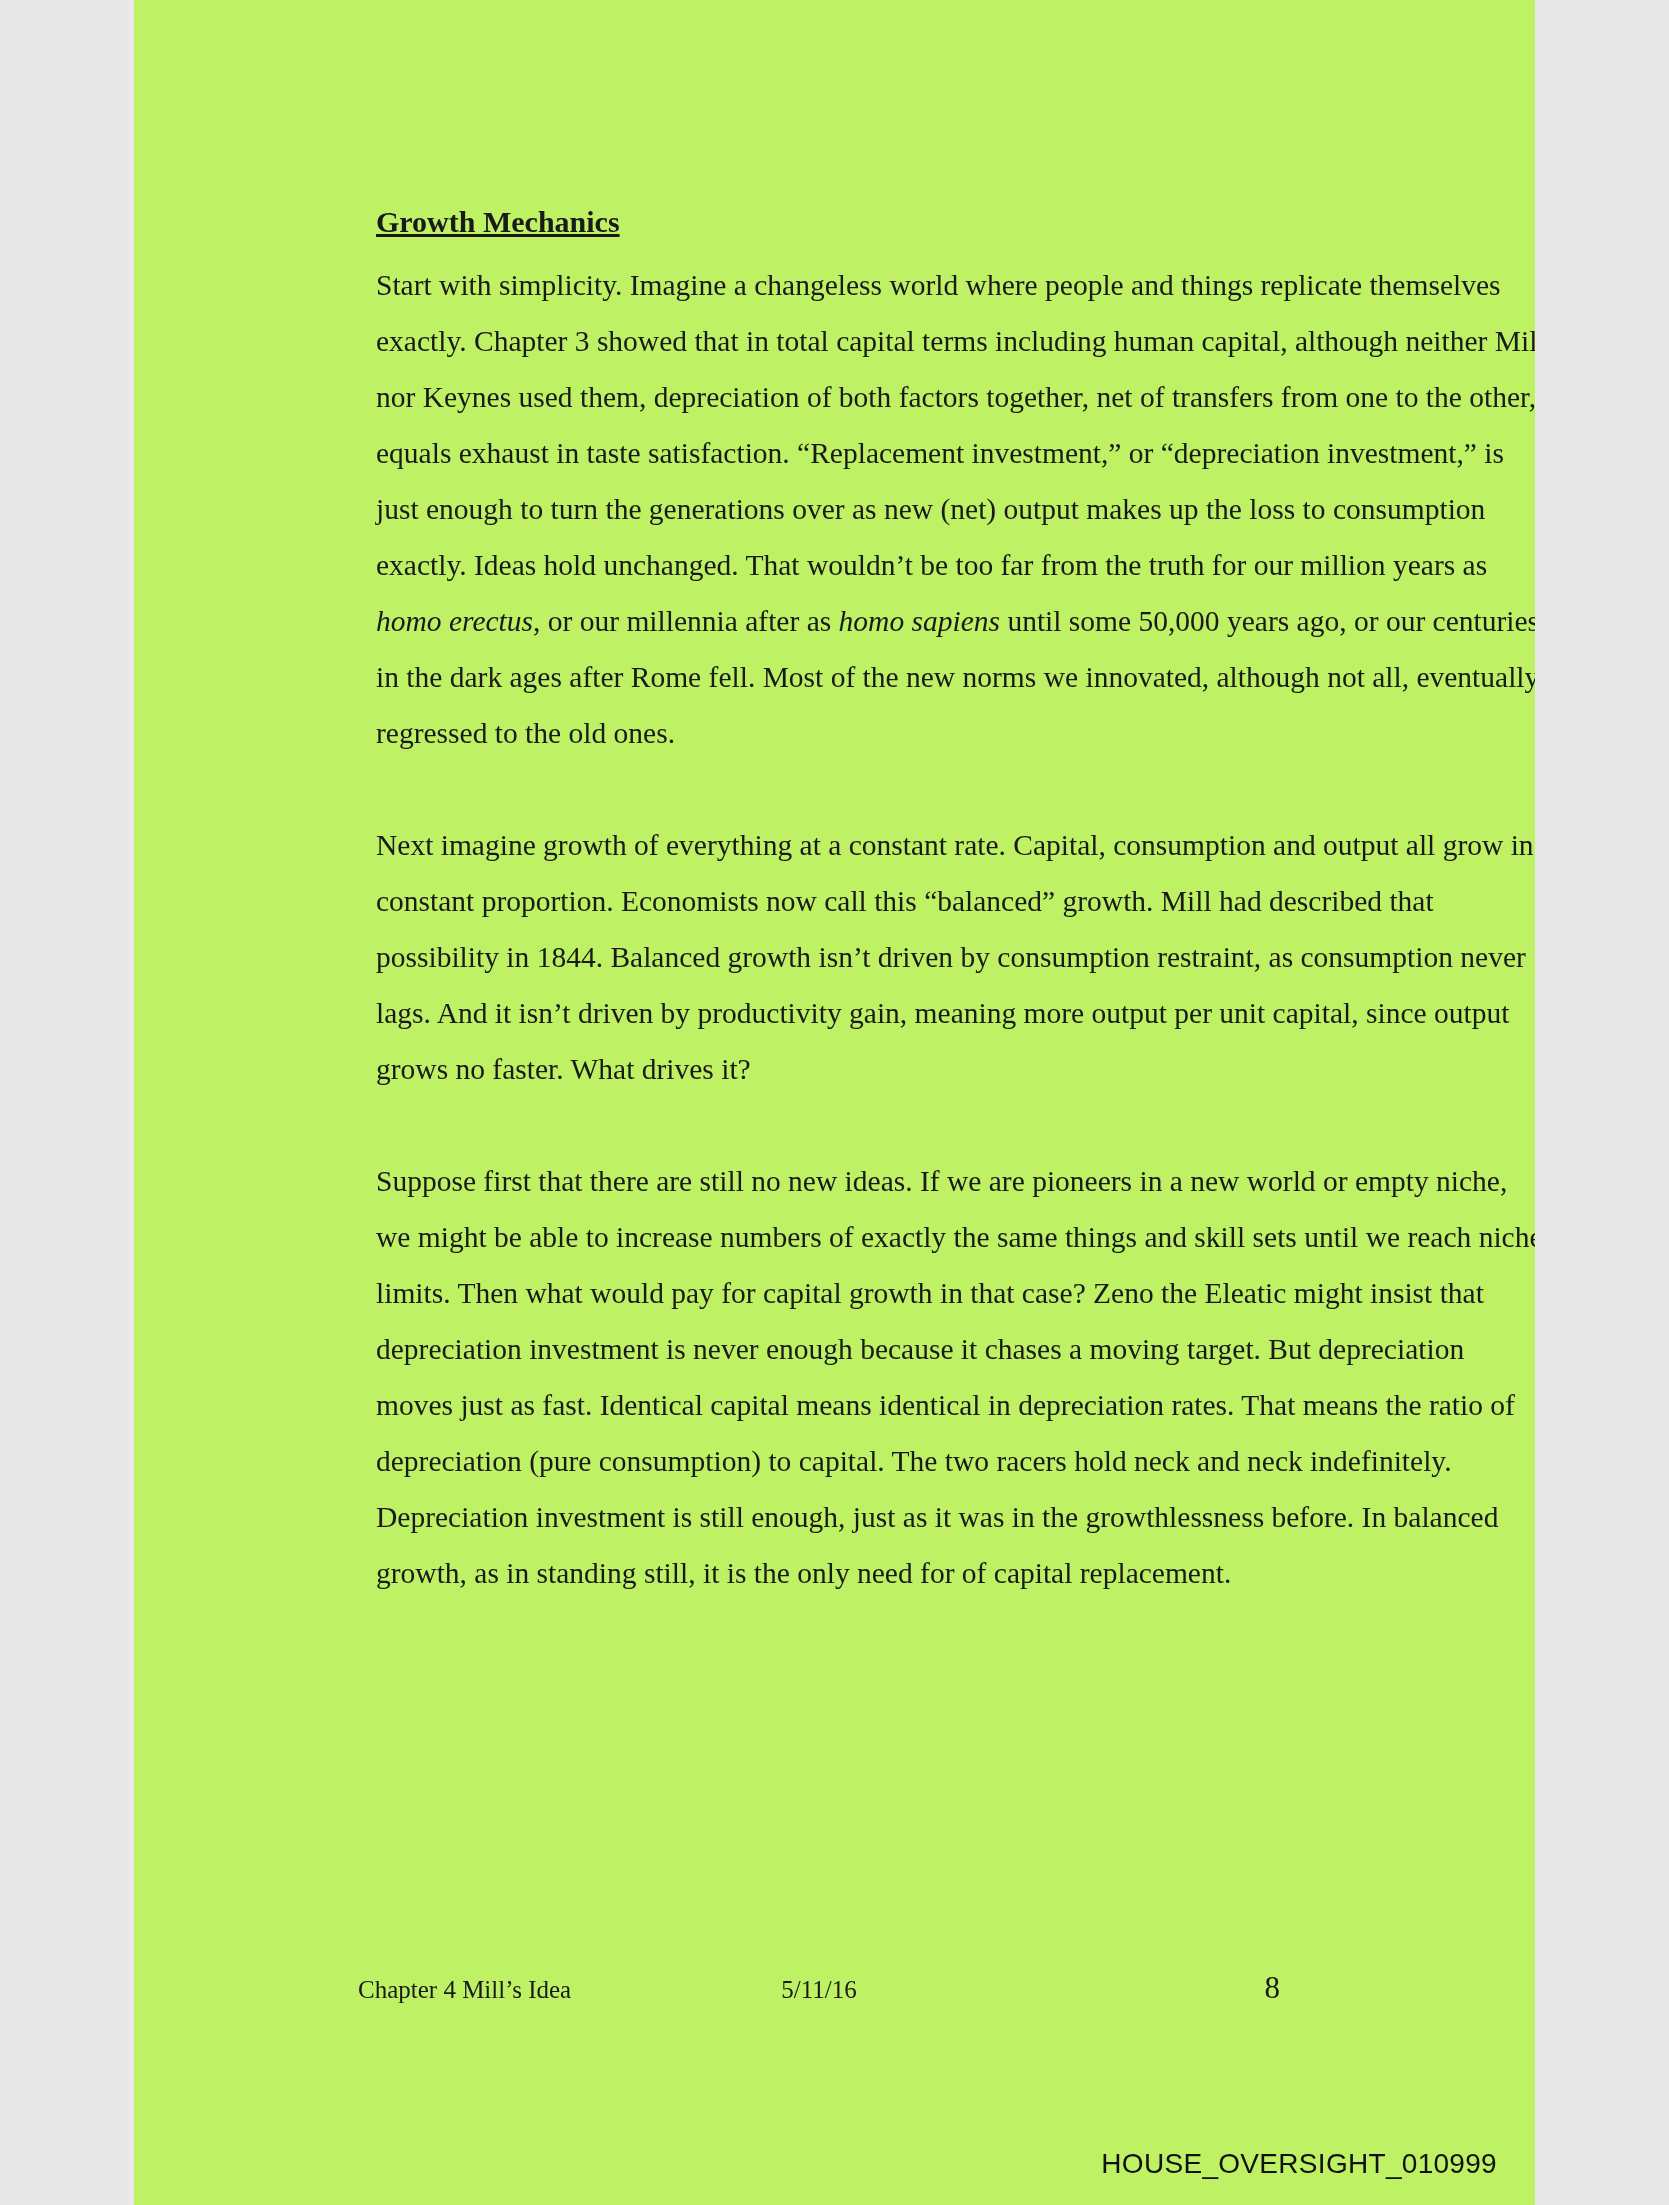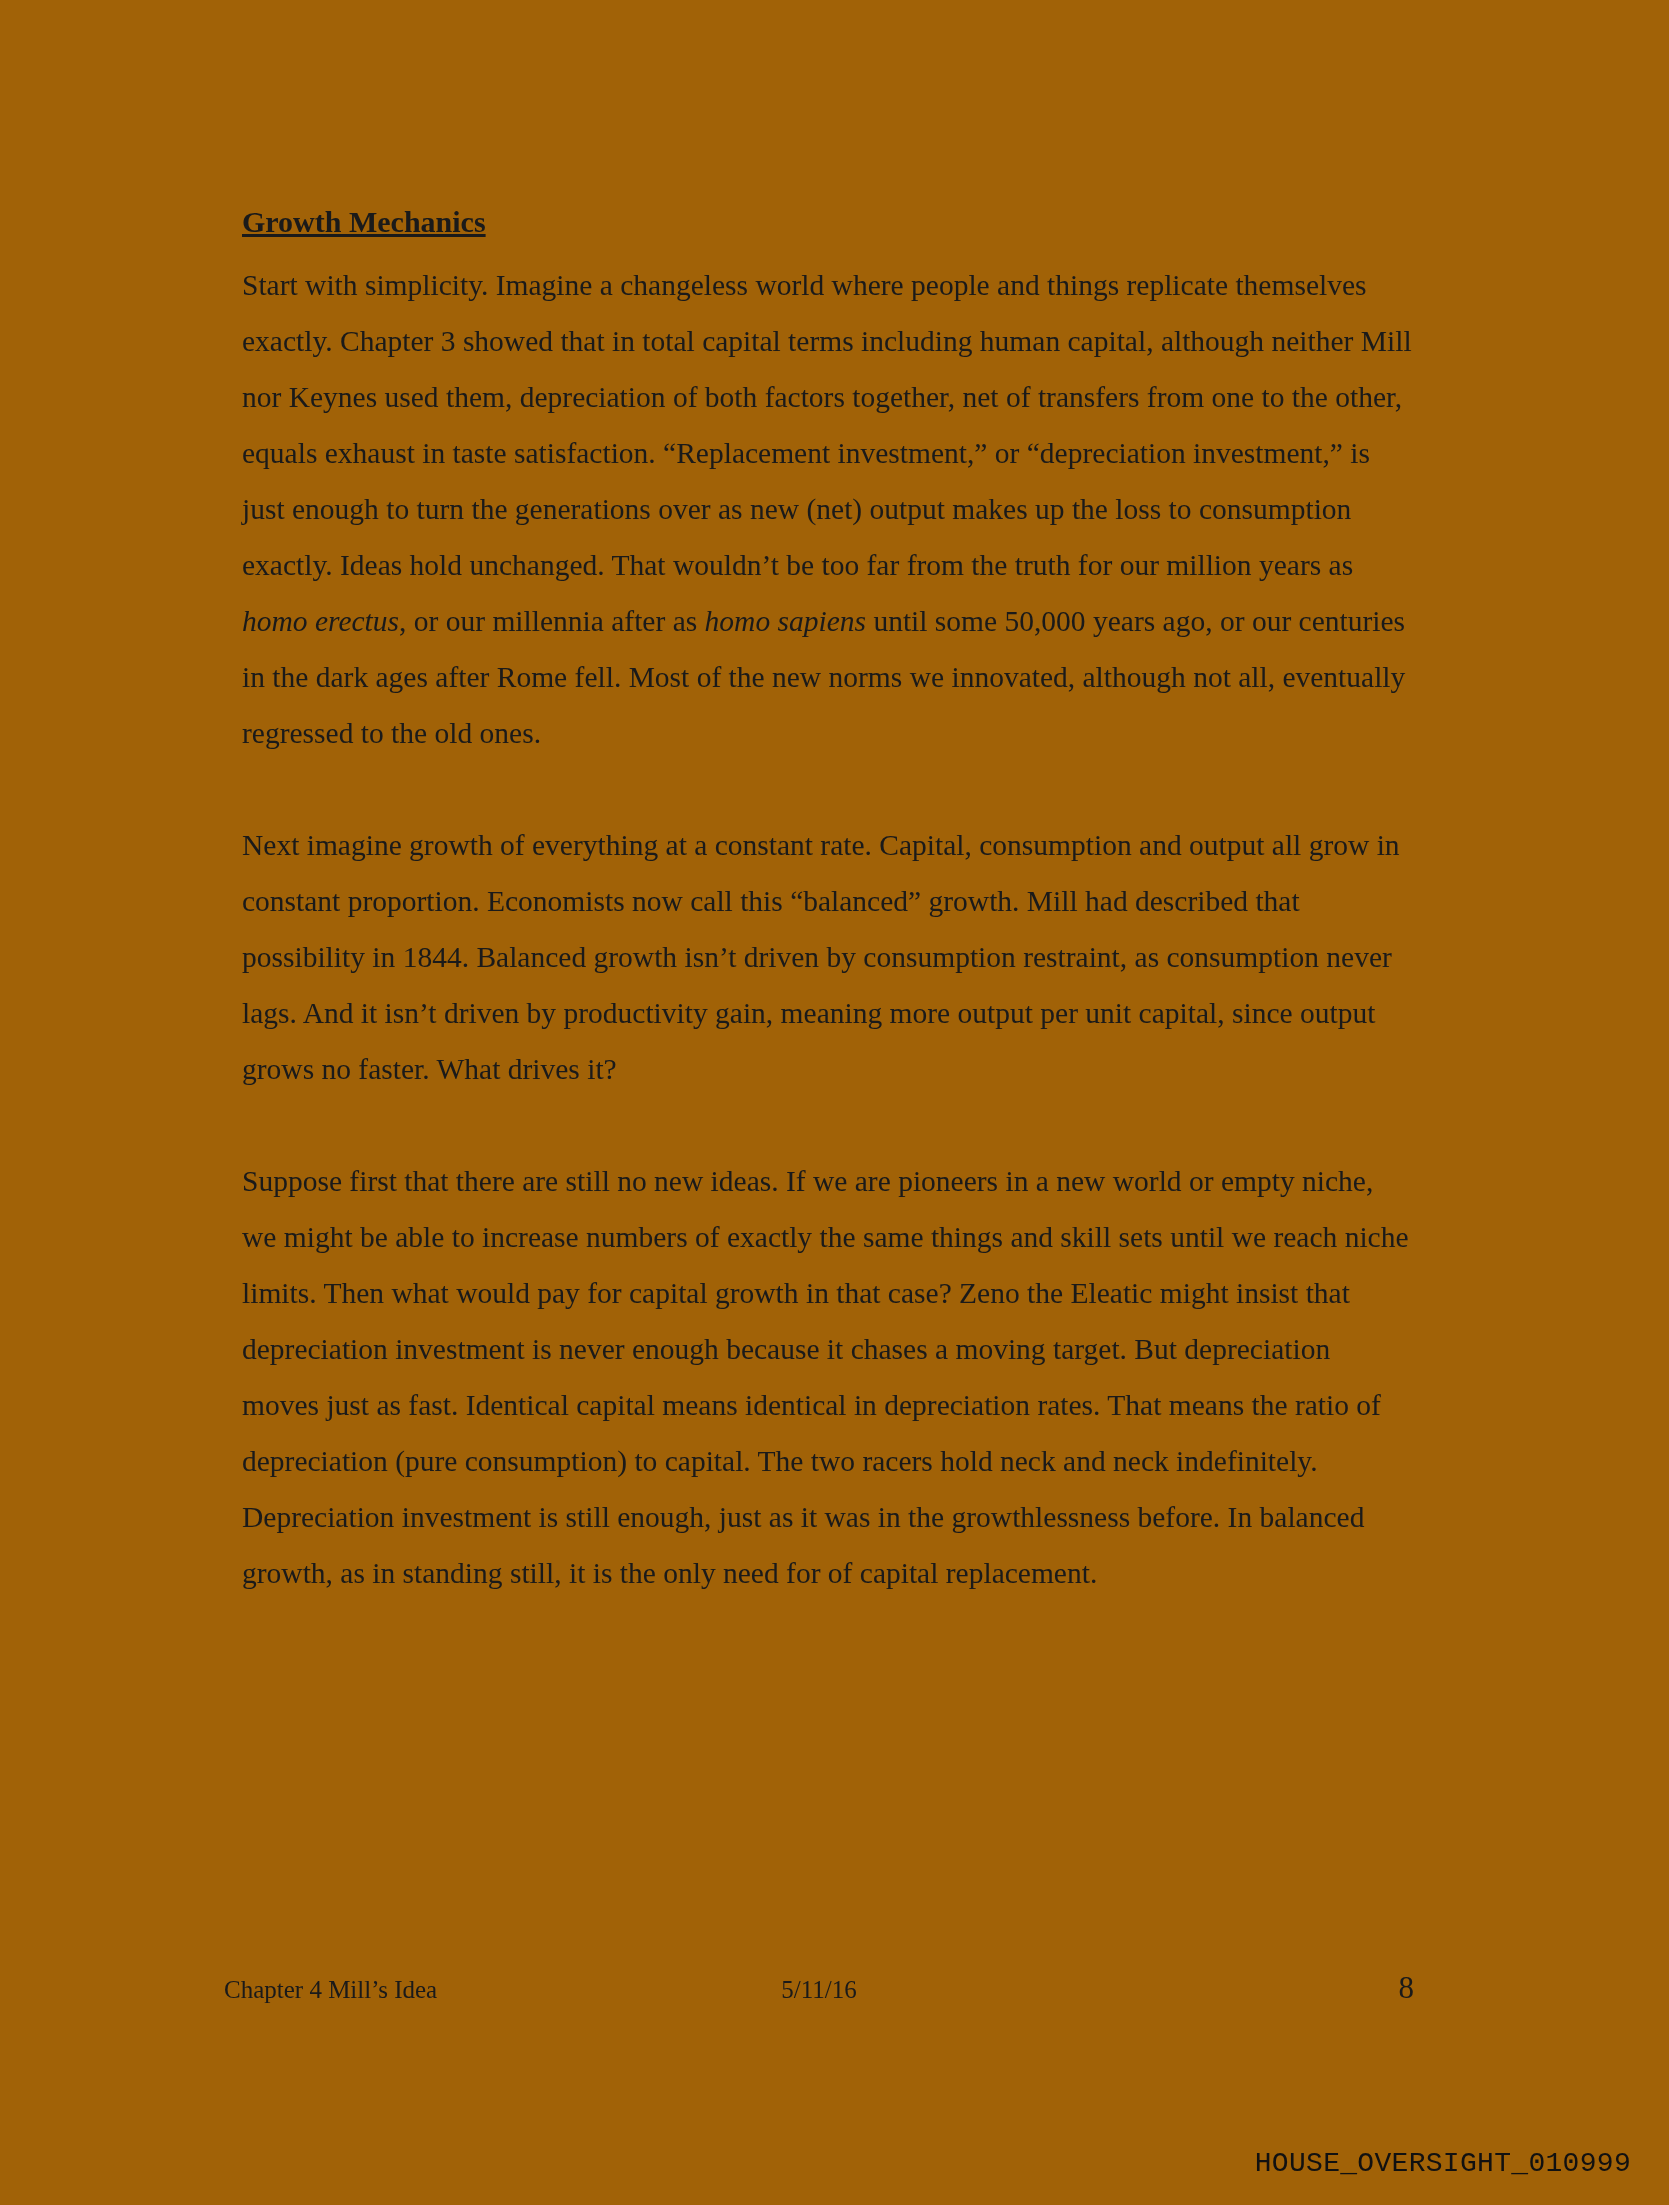--- a/index.html
+++ b/index.html
@@ -2,24 +2,24 @@
 <html style="font-size:10.5px"><head>
   <meta charset="utf-8">
   <style>
     html, body {
       margin: 0;
       padding: 0;
       background: #e8e8e8;
     }
     .page {
       position: relative;
-      width: 1669px;
+      width: 1401px;
       height: 2205px;
       margin: 0 auto;
-      background: #a16207;
+      background: #bef264;
       color: #1a1a1a;
       font-family: "Liberation Serif", "DejaVu Serif", serif;
       overflow: hidden;
       box-sizing: border-box;
     }
     .content {
       position: absolute;
       top: 194px;
       left: 242px;
       width: 1172px;
@@ -53,21 +53,21 @@
       font-size: 25px;
       line-height: 1;
     }
     .footer .f-left  { flex: 1; text-align: left; }
     .footer .f-center{ flex: 1; text-align: center; }
     .footer .f-right { flex: 1; text-align: right; font-size: 31px; }
     .watermark {
       position: absolute;
       top: 2148px;
       right: 38px;
-      font-family: Liberation Mono, monospace;
+      font-family: Liberation Sans, sans-serif;
       font-size: 28px;
       color: #111111;
       letter-spacing: 0.3px;
     }
   </style>
 </head>
 <body>
 
 <div class="page">
   <div class="content">

